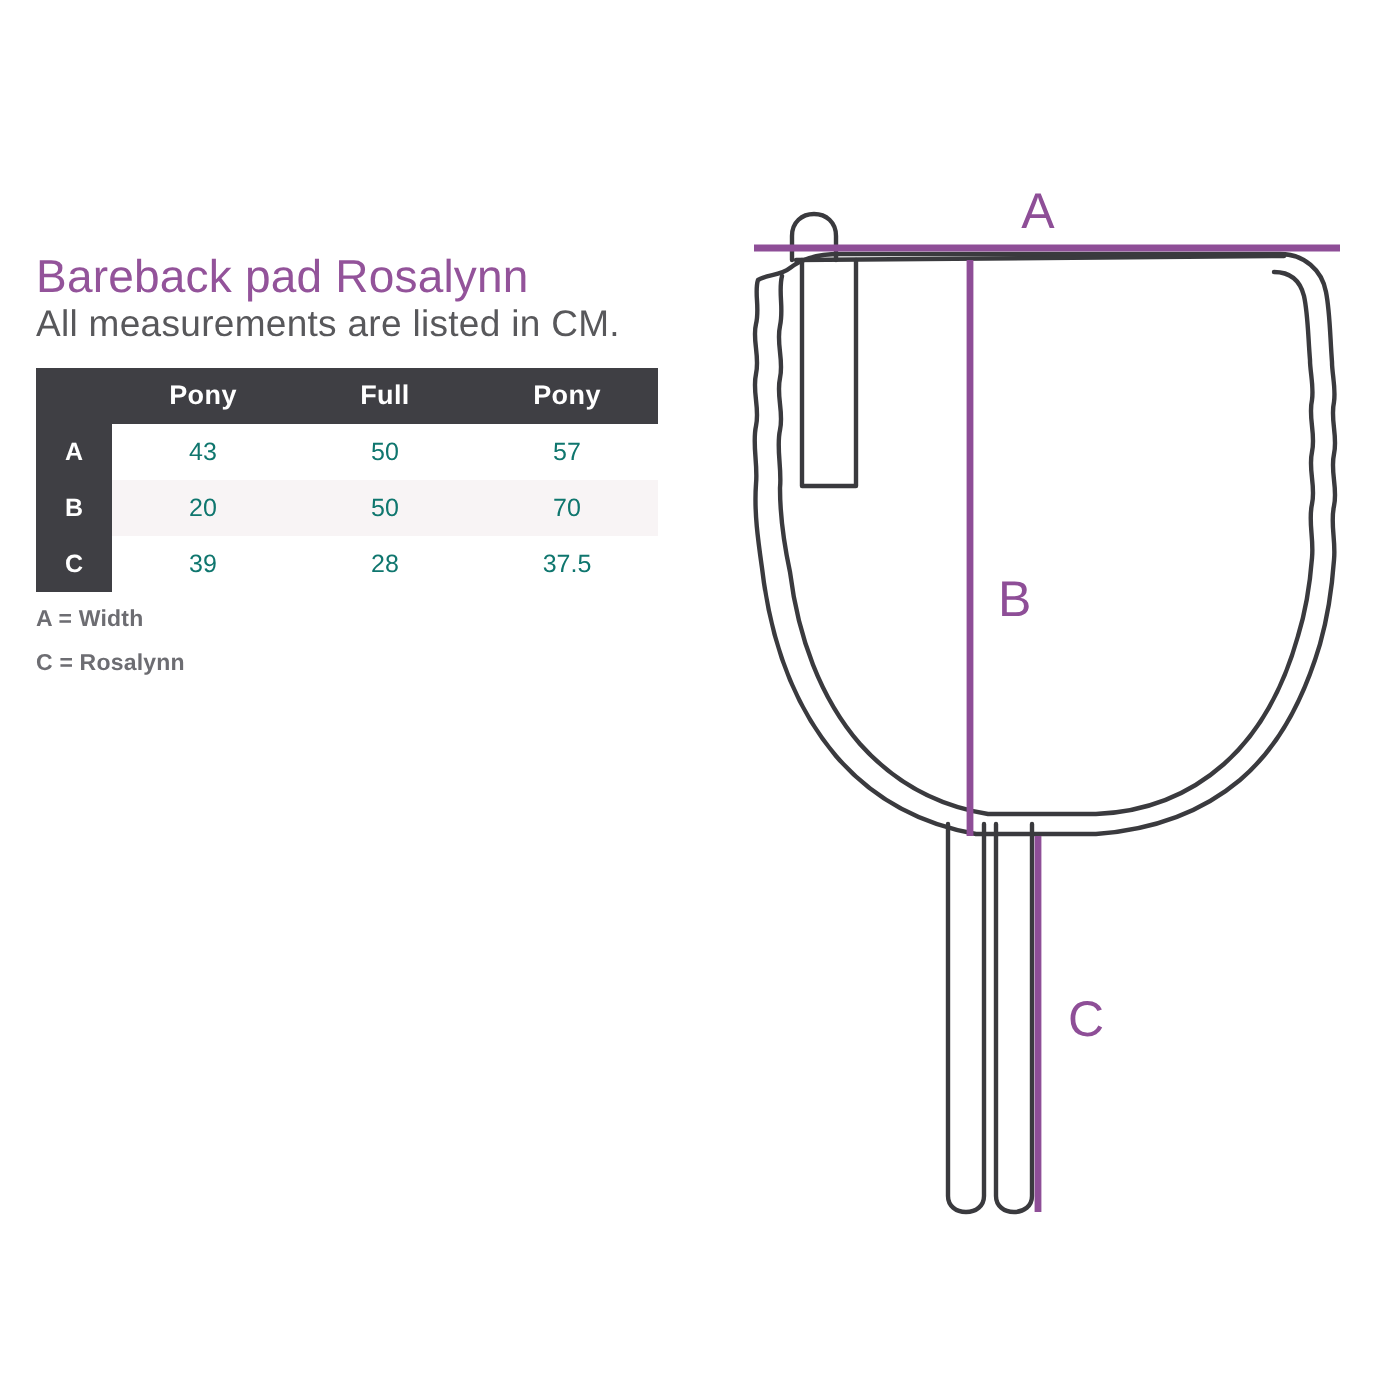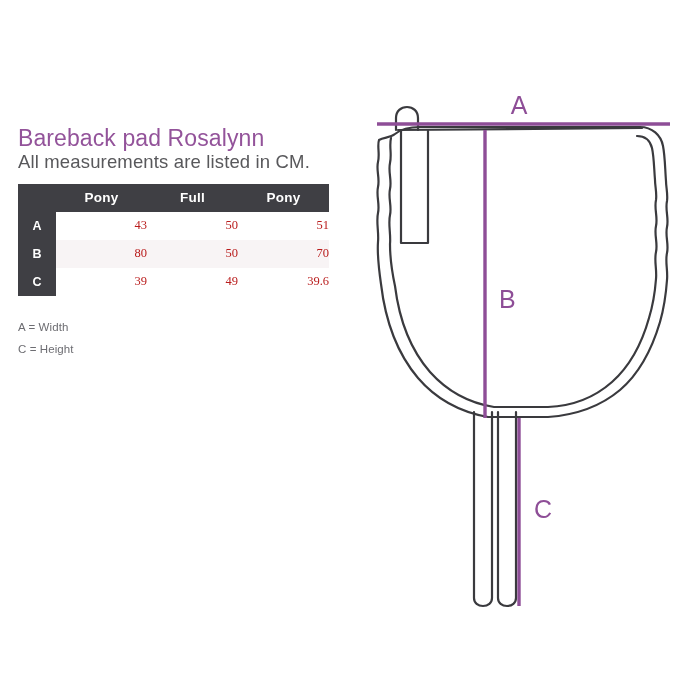--- a/index.html
+++ b/index.html
@@ -87,31 +87,31 @@
     width: 38px;
     background: #3f3f44;
     color: #ffffff;
     font-size: 12.5px;
     font-weight: bold;
     text-align: center;
     vertical-align: middle;
     height: 28px;
   }
   .datacell {
-    color: #b91c1c;
+    color: #0f766e;
     font-size: 12.5px;
-    text-align: right;
+    text-align: center;
     vertical-align: middle;
     height: 28px;
-    font-family: Liberation Serif, serif;
   }
 
   
   #legend {
-    margin-top: 26px;
+    margin-top: 9px;
+    font-weight: bold;
   }
   .legend-line {
     font-size: 11.5px;
     color: #6d6d72;
     line-height: 1.0;
     margin-bottom: 11px;
     letter-spacing: 0.1px;
     white-space: nowrap;
   }
 
@@ -149,40 +149,40 @@
           <th>Pony</th>
           <th>Full</th>
           <th>Pony</th>
         </tr>
       </thead>
       <tbody>
         <tr class="body-row">
           <td class="rowlabel">A</td>
           <td class="datacell">43</td>
           <td class="datacell">50</td>
-          <td class="datacell">51</td>
+          <td class="datacell">57</td>
         </tr>
         <tr class="body-row alt">
           <td class="rowlabel">B</td>
-          <td class="datacell">80</td>
+          <td class="datacell">20</td>
           <td class="datacell">50</td>
           <td class="datacell">70</td>
         </tr>
         <tr class="body-row">
           <td class="rowlabel">C</td>
           <td class="datacell">39</td>
-          <td class="datacell">49</td>
-          <td class="datacell">39.6</td>
+          <td class="datacell">28</td>
+          <td class="datacell">37.5</td>
         </tr>
       </tbody>
     </table>
 
     <div id="legend">
       <div class="legend-line">A = Width</div>
-      <div class="legend-line">C = Height</div>
+      <div class="legend-line">C = Rosalynn</div>
     </div>
 
   </div>
 
   <div id="diagram">
     <svg width="348" height="540" viewBox="0 0 348 540">
 
       <g fill="none" stroke="#3a3a3e" stroke-width="2.2" stroke-linecap="round" stroke-linejoin="round">
 
         <path d="M 27 54

